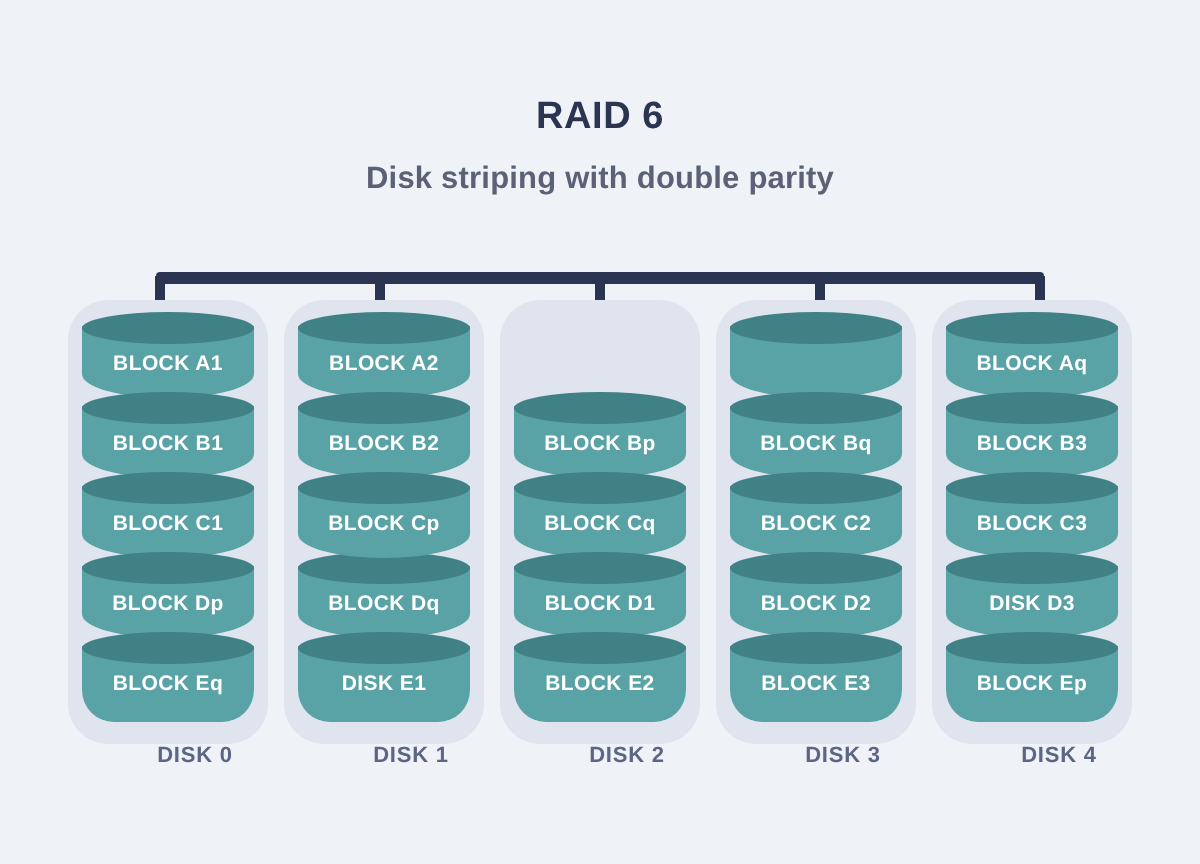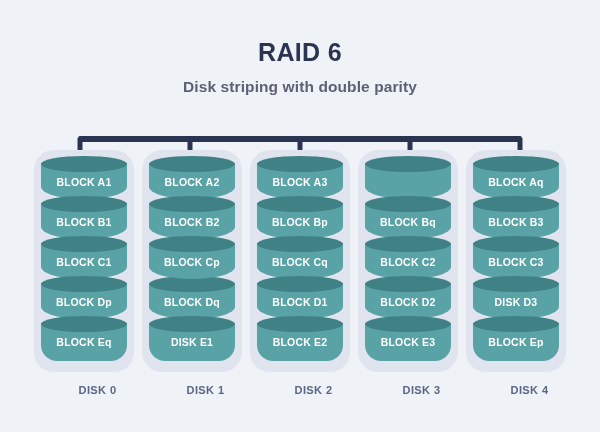--- a/index.html
+++ b/index.html
@@ -18,22 +18,22 @@
   
   #header {
     position: absolute;
     top: 0;
     left: 0;
     width: 600px;
     text-align: center;
   }
   #page-title {
     margin: 0;
-    padding-top: 38px;
-    font-size: 25px;
+    padding-top: 48px;
+    font-size: 19px;
     font-weight: bold;
     color: #2b3450;
     letter-spacing: 0.3px;
   }
   #page-subtitle {
     margin: 0;
     padding-top: 11px;
     font-size: 15.5px;
     font-weight: bold;
     color: #5b6275;
@@ -125,21 +125,20 @@
     font-size: 10.5px;
     font-weight: bold;
     color: #ffffff;
     letter-spacing: 0.2px;
     line-height: 20px;
     z-index: 5;
   }
 
   
   .disk-label {
-    margin-top: 12px;
     font-size: 11px;
     font-weight: bold;
     color: #5b6686;
     letter-spacing: 0.4px;
     padding-left: 27px;
   }
 </style>
 </head>
 <body>
 
@@ -223,88 +222,83 @@
           <div class="block-label">DISK E1</div>
         </div>
       </div>
     </div>
     <div class="disk-label">DISK 1</div>
   </div>
 
   <div class="disk-column">
     <div class="disk-casing">
       <div class="block-stack">
+        <div class="block" style="top:40px">
+          <div class="cyl-body"></div>
+          <div class="cyl-top"></div>
+          <div class="block-label">BLOCK Bp</div>
+        </div>
+        <div class="block" style="top:80px">
+          <div class="cyl-body"></div>
+          <div class="cyl-top"></div>
+          <div class="block-label">BLOCK Cq</div>
+        </div>
+        <div class="block" style="top:120px">
+          <div class="cyl-body"></div>
+          <div class="cyl-top"></div>
+          <div class="block-label">BLOCK D1</div>
+        </div>
+        <div class="block last" style="top:160px">
+          <div class="cyl-body"></div>
+          <div class="cyl-top"></div>
+          <div class="block-label">BLOCK E2</div>
+        </div>
+      </div>
+    </div>
+    <div class="disk-label">DISK 2</div>
+  </div>
+
+  <div class="disk-column">
+    <div class="disk-casing">
+      <div class="block-stack">
         <div class="block first" style="top:0px">
           <div class="cyl-body"></div>
           <div class="cyl-top"></div>
-          <div class="block-label">BLOCK A3</div>
-        </div>
-        <div class="block" style="top:40px">
-          <div class="cyl-body"></div>
-          <div class="cyl-top"></div>
-          <div class="block-label">BLOCK Bp</div>
-        </div>
-        <div class="block" style="top:80px">
-          <div class="cyl-body"></div>
-          <div class="cyl-top"></div>
-          <div class="block-label">BLOCK Cq</div>
-        </div>
-        <div class="block" style="top:120px">
-          <div class="cyl-body"></div>
-          <div class="cyl-top"></div>
-          <div class="block-label">BLOCK D1</div>
-        </div>
-        <div class="block last" style="top:160px">
-          <div class="cyl-body"></div>
-          <div class="cyl-top"></div>
-          <div class="block-label">BLOCK E2</div>
-        </div>
-      </div>
-    </div>
-    <div class="disk-label">DISK 2</div>
+        </div>
+        <div class="block" style="top:40px">
+          <div class="cyl-body"></div>
+          <div class="cyl-top"></div>
+          <div class="block-label">BLOCK Bq</div>
+        </div>
+        <div class="block" style="top:80px">
+          <div class="cyl-body"></div>
+          <div class="cyl-top"></div>
+          <div class="block-label">BLOCK C2</div>
+        </div>
+        <div class="block" style="top:120px">
+          <div class="cyl-body"></div>
+          <div class="cyl-top"></div>
+          <div class="block-label">BLOCK D2</div>
+        </div>
+        <div class="block last" style="top:160px">
+          <div class="cyl-body"></div>
+          <div class="cyl-top"></div>
+          <div class="block-label">BLOCK E3</div>
+        </div>
+      </div>
+    </div>
+    <div class="disk-label">DISK 3</div>
   </div>
 
   <div class="disk-column">
     <div class="disk-casing">
       <div class="block-stack">
         <div class="block first" style="top:0px">
           <div class="cyl-body"></div>
           <div class="cyl-top"></div>
-        </div>
-        <div class="block" style="top:40px">
-          <div class="cyl-body"></div>
-          <div class="cyl-top"></div>
-          <div class="block-label">BLOCK Bq</div>
-        </div>
-        <div class="block" style="top:80px">
-          <div class="cyl-body"></div>
-          <div class="cyl-top"></div>
-          <div class="block-label">BLOCK C2</div>
-        </div>
-        <div class="block" style="top:120px">
-          <div class="cyl-body"></div>
-          <div class="cyl-top"></div>
-          <div class="block-label">BLOCK D2</div>
-        </div>
-        <div class="block last" style="top:160px">
-          <div class="cyl-body"></div>
-          <div class="cyl-top"></div>
-          <div class="block-label">BLOCK E3</div>
-        </div>
-      </div>
-    </div>
-    <div class="disk-label">DISK 3</div>
-  </div>
-
-  <div class="disk-column">
-    <div class="disk-casing">
-      <div class="block-stack">
-        <div class="block first" style="top:0px">
-          <div class="cyl-body"></div>
-          <div class="cyl-top"></div>
           <div class="block-label">BLOCK Aq</div>
         </div>
         <div class="block" style="top:40px">
           <div class="cyl-body"></div>
           <div class="cyl-top"></div>
           <div class="block-label">BLOCK B3</div>
         </div>
         <div class="block" style="top:80px">
           <div class="cyl-body"></div>
           <div class="cyl-top"></div>

